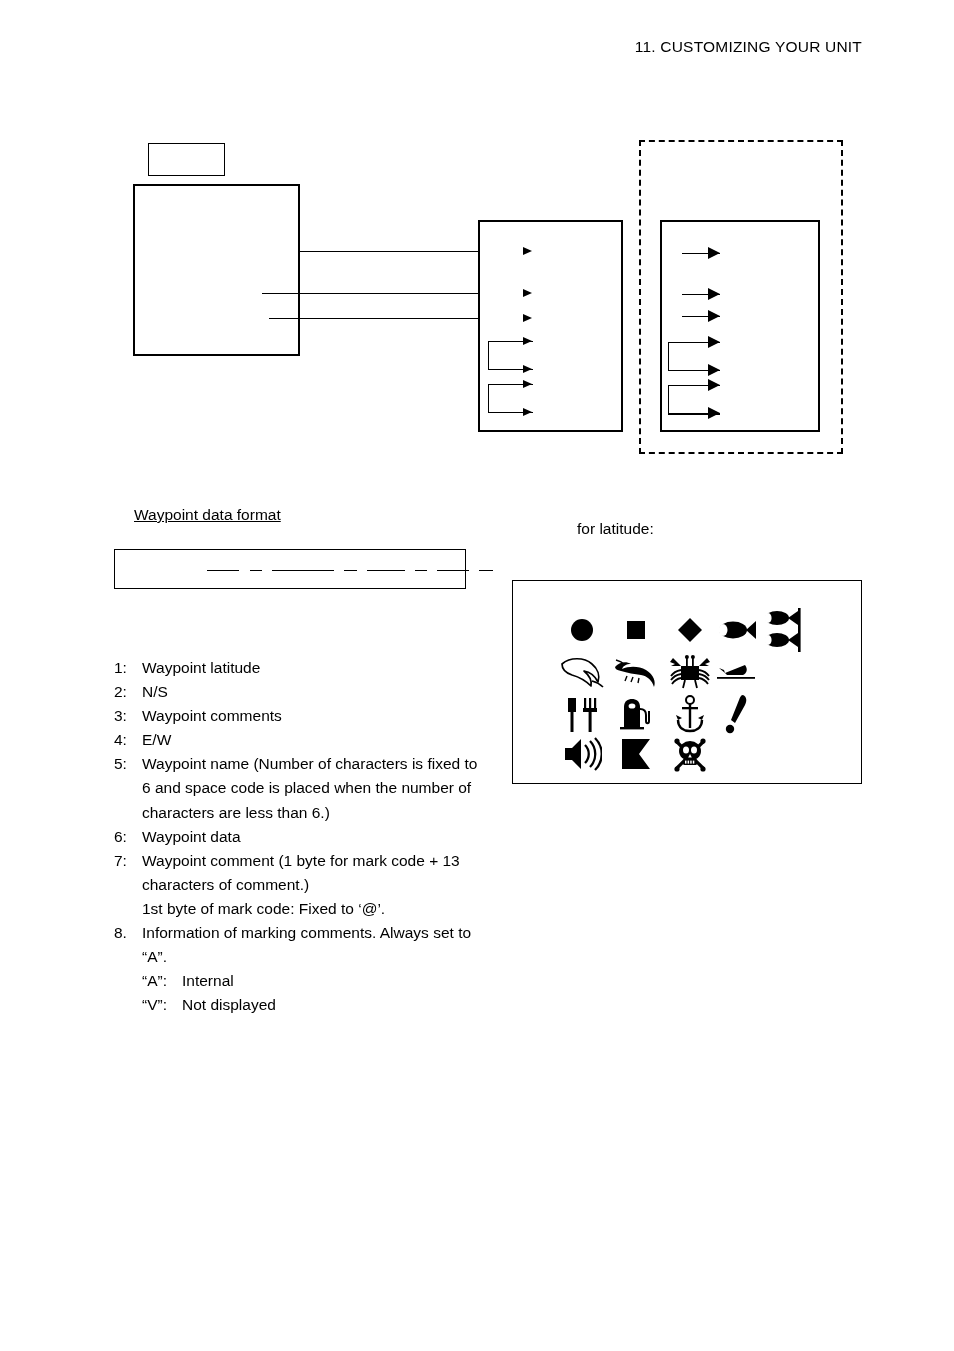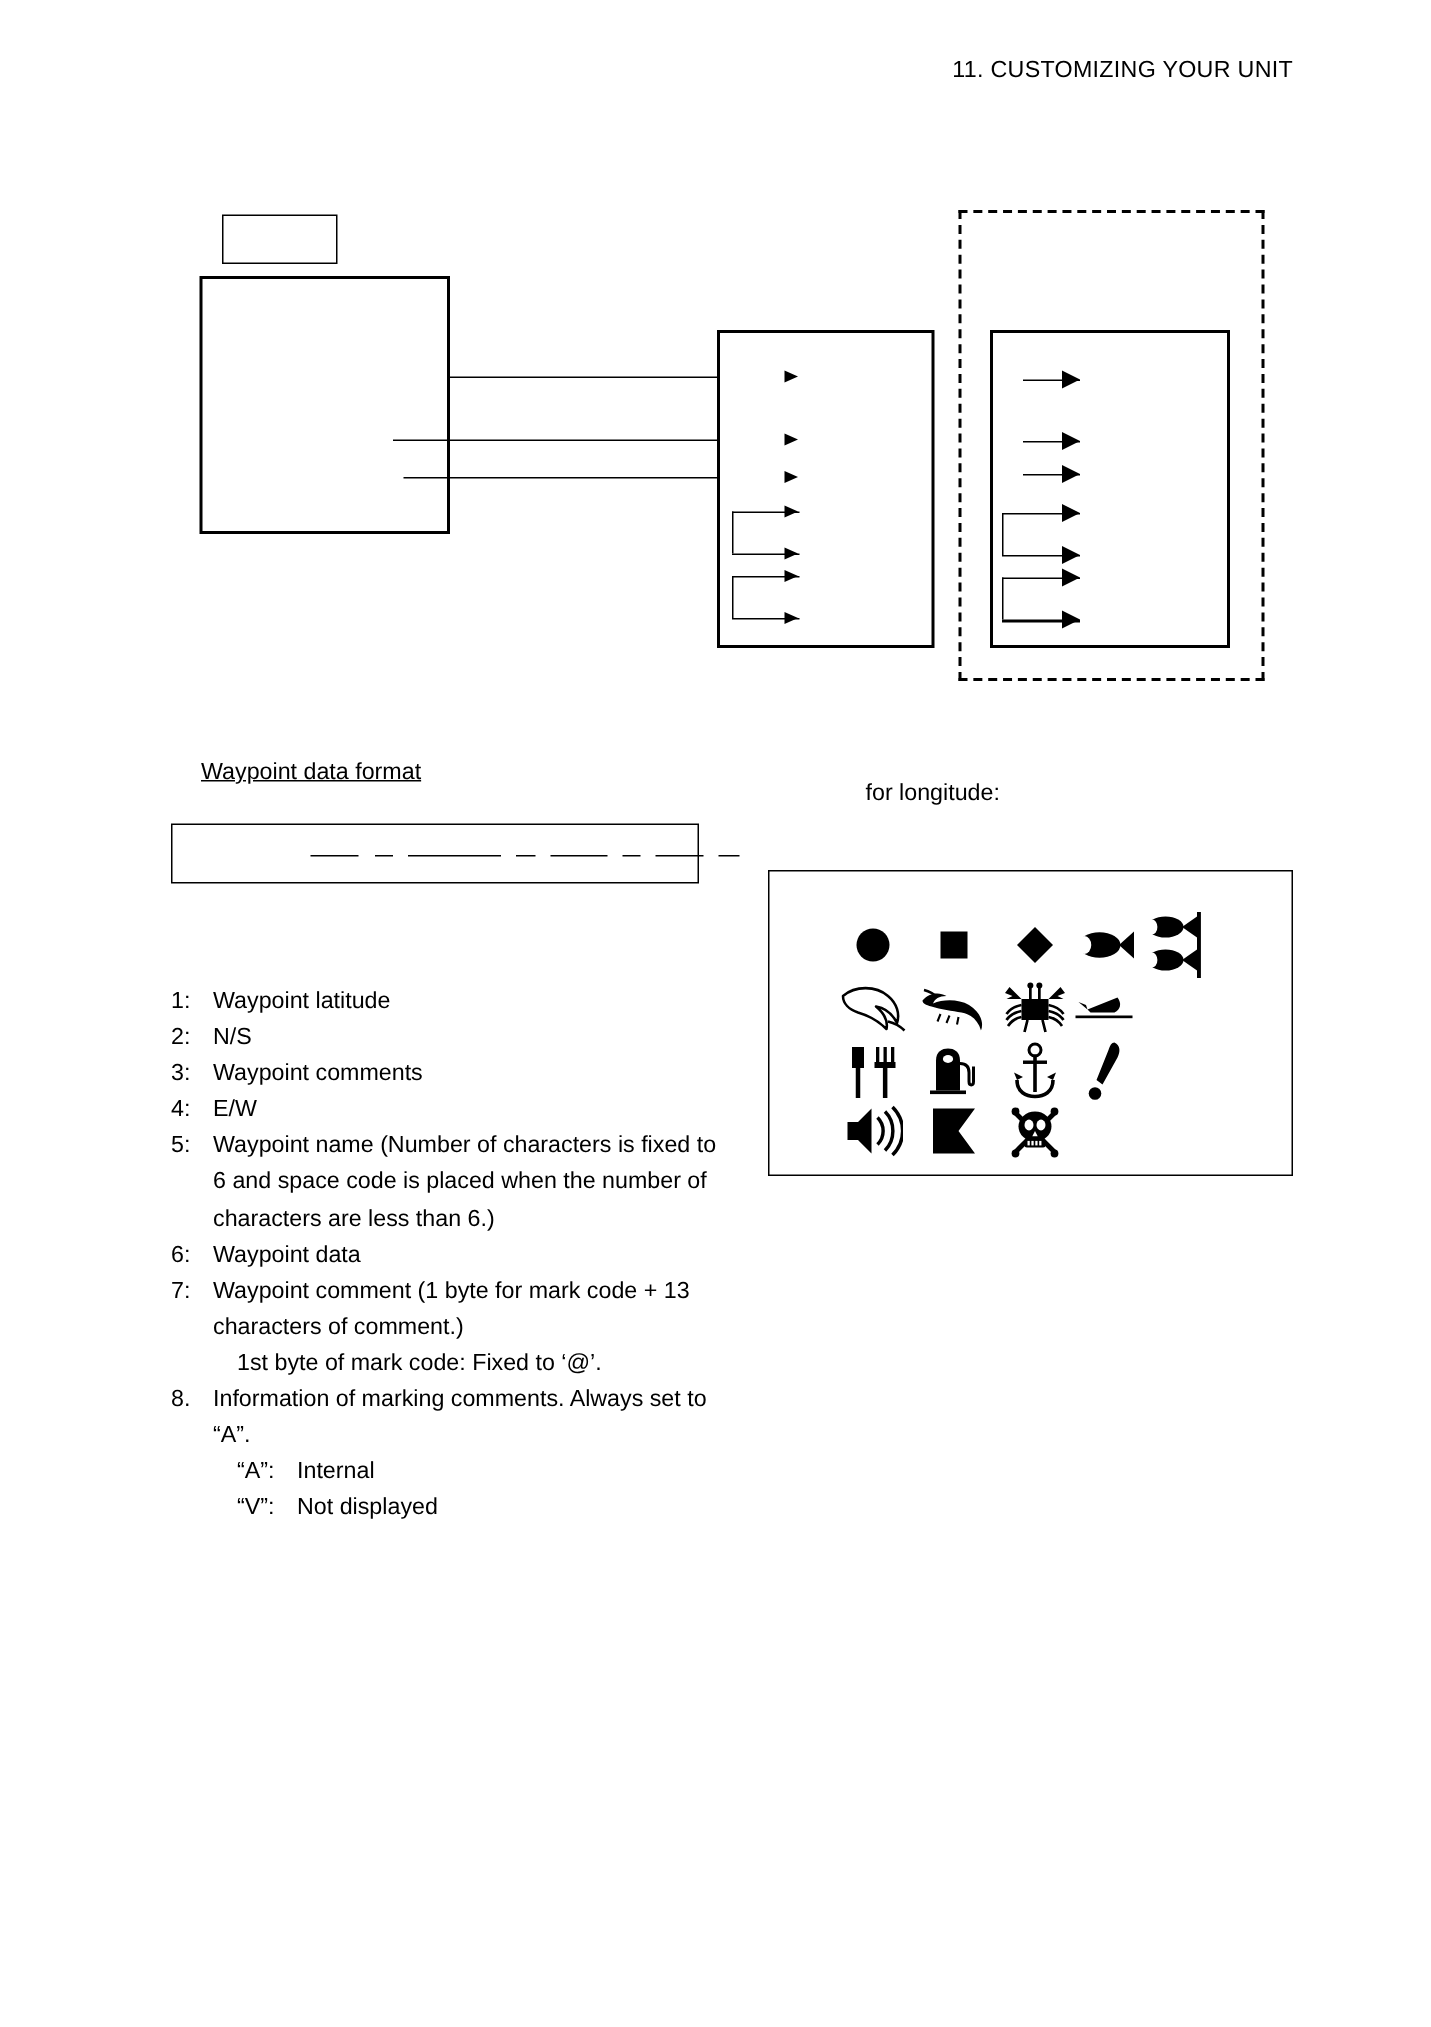--- a/index.html
+++ b/index.html
@@ -125,21 +125,21 @@
     align-items: flex-start;
   }
   .li-num {
     width: 28px;
     flex: none;
   }
   .li-text {
     flex: 1;
   }
   .li-sub {
-    margin-left: 44px;
+    margin-left: 28px;
   }
   .li-sub-row {
     display: flex;
   }
   .li-sub-key {
     width: 40px;
     flex: none;
   }
 
   
@@ -296,21 +296,21 @@
       </div>
       <div class="li-sub">
         <div class="li-sub-row">
           <div class="li-sub-key">“V”:</div>
           <div>Not displayed</div>
         </div>
       </div>
     </div>
 
   <div id="comment-note">
-    <div>for longitude:</div>
+    <div>for latitude:</div>
   </div>
 
   <div id="symbol-box">
     <div id="symbol-grid">
         <div class="sym" style="left: 46px; top: 28px;">
           <svg width="30" height="30" viewBox="0 0 30 30">
             <circle cx="15" cy="15" r="11" fill="#000"></circle>
           </svg>
         </div>
         <div class="sym" style="left: 100px; top: 28px;">

